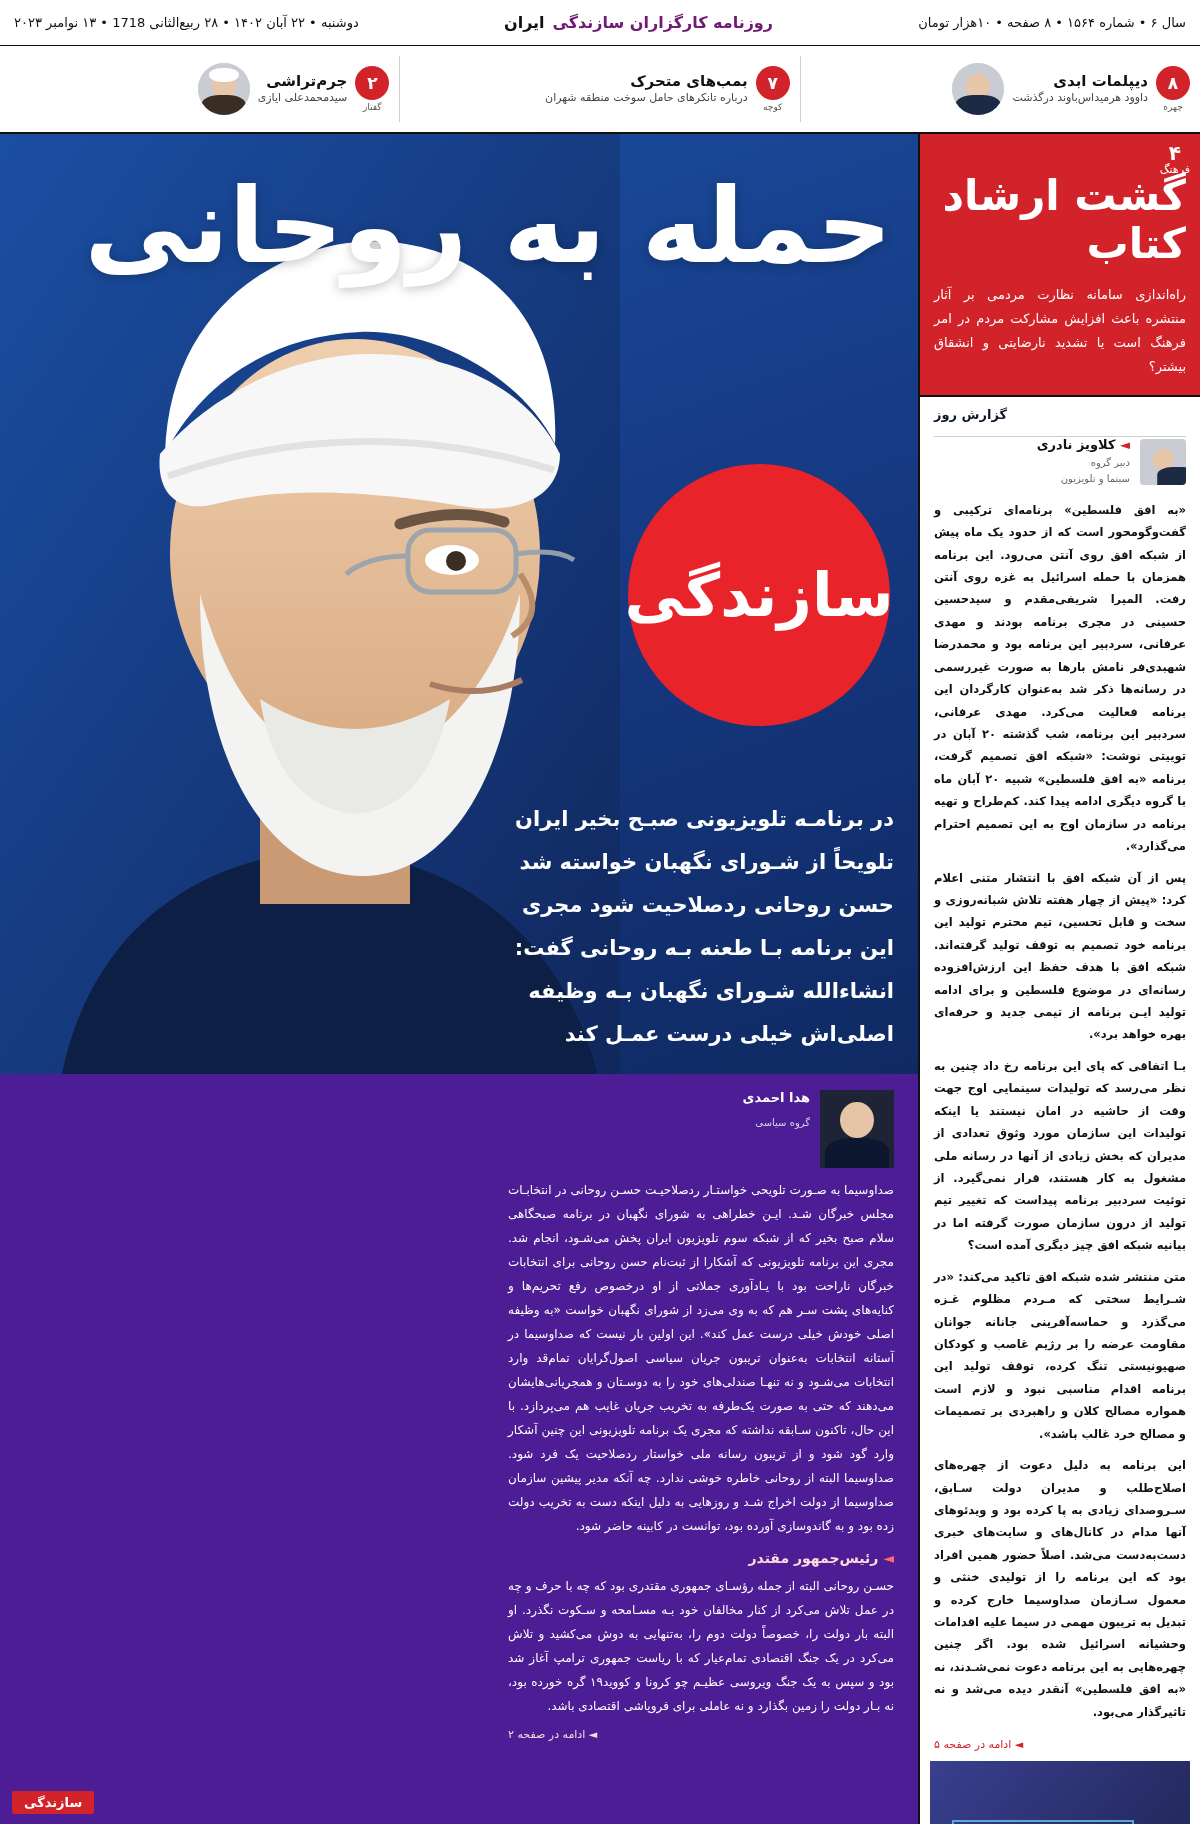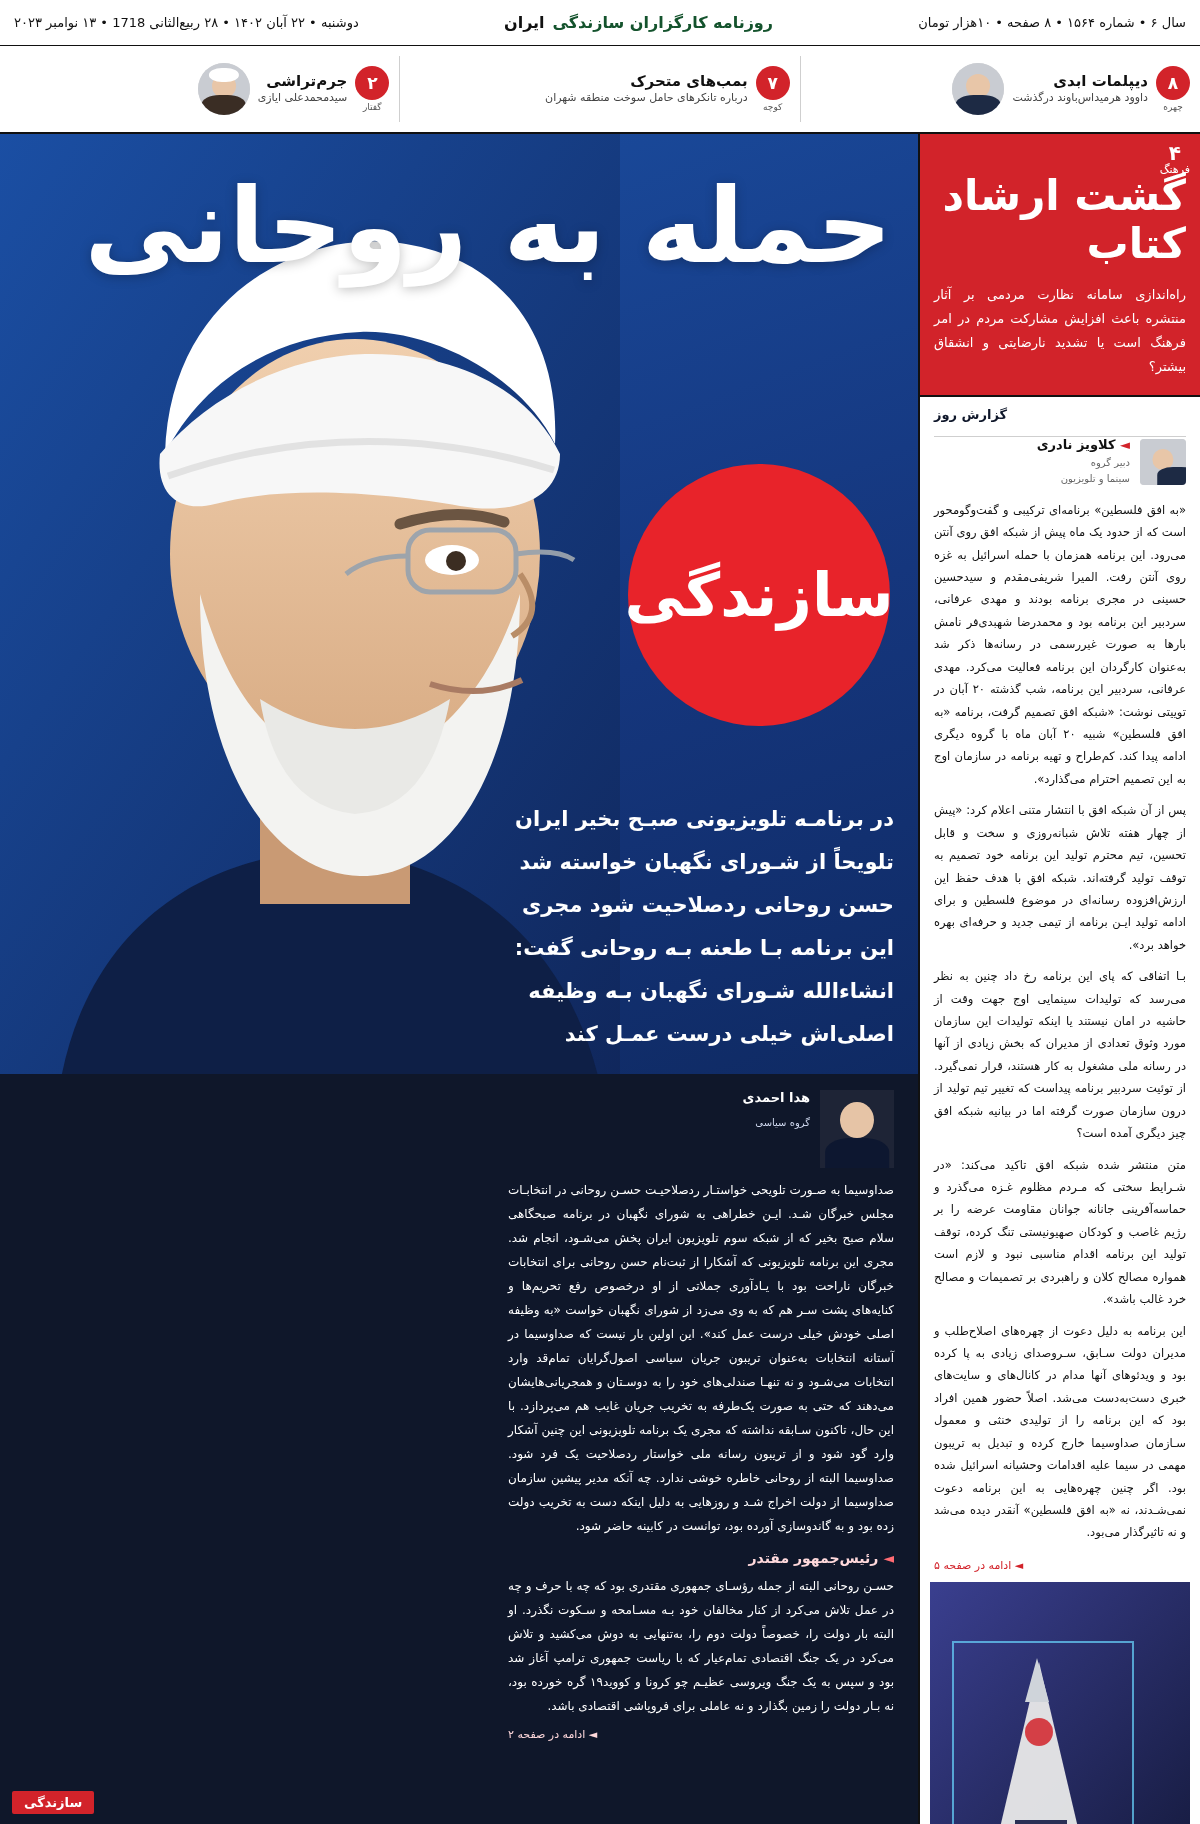--- a/index.html
+++ b/index.html
@@ -16,21 +16,21 @@
   
   .masthead {
     position:absolute; top:0; right:0; left:0; height:46px;
     display:flex; align-items:center; justify-content:space-between;
     padding:0 14px;
     border-bottom:1px solid #111;
     font-size:13px; color:#111;
   }
   .masthead .left, .masthead .right { white-space:nowrap; }
   .masthead .center { display:flex; align-items:center; gap:8px; font-size:16px; }
-  .masthead .center .paper-name { color:#14532d; font-weight:bold; }
+  .masthead .center .paper-name { color:#701a75; font-weight:bold; }
   .masthead .center .paper-sub { color:#111; font-weight:bold; }
 
   
   .teaserbar {
     position:absolute; top:46px; right:0; left:0; height:88px;
     display:flex; align-items:stretch; border-bottom:2px solid #111;
     background:#fff;
   }
   .teaser {
     display:flex; align-items:center; gap:8px;
@@ -101,30 +101,30 @@
     border-top:1px solid #cfcfcf;
   }
   .byline .avatar { width:46px; height:46px; border-radius:4px; overflow:hidden; position:relative; background:#dcdcdc; flex:0 0 auto; }
   .byline .bn { font-size:13px; font-weight:bold; color:#111; }
   .byline .bn .arrow { color:#d2232a; }
   .byline .bd { font-size:10px; color:#666; line-height:1.6; margin-top:3px; }
   .leftcol .body {
     margin:12px 14px 0 14px; font-size:11.5px; line-height:1.95; text-align:justify; color:#111;
     columns:1;
   }
-  .leftcol .body p { margin:0 0 9px 0; }
+  .leftcol .body p { margin:0 0 9px 0;font-weight:bold; }
   .contlink { color:#d2232a; font-size:11px; margin:6px 14px 10px 14px; text-align:left; }
   .photo-illus {
     margin:6px 10px 10px 10px; height:300px; background:#2d2f66; position:relative; overflow:hidden;
   }
 
   
   .main {
     position:absolute; top:134px; left:0; right:282px; bottom:0;
-    background:#0f172a;
+    background:#4c1d95;
   }
   .hero { position:absolute; top:0; left:0; right:0; height:940px; overflow:hidden;
     background:linear-gradient(160deg,#1b4fa3 0%,#15367d 60%,#0f2a63 100%); }
   .hero .portrait {
     position:absolute; left:-40px; top:-10px; width:660px; height:960px;
   }
   .hero h1 {
     position:absolute; right:26px; top:38px; margin:0; color:#fff;
     font-size:104px; line-height:1.05; font-weight:bold; text-shadow:0 2px 12px rgba(0,0,0,.25);
     z-index:4;

